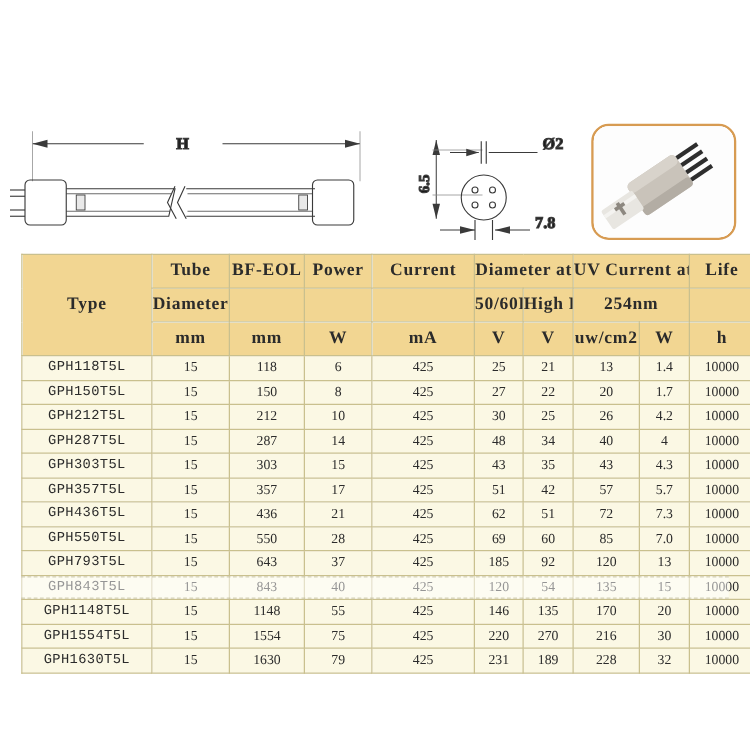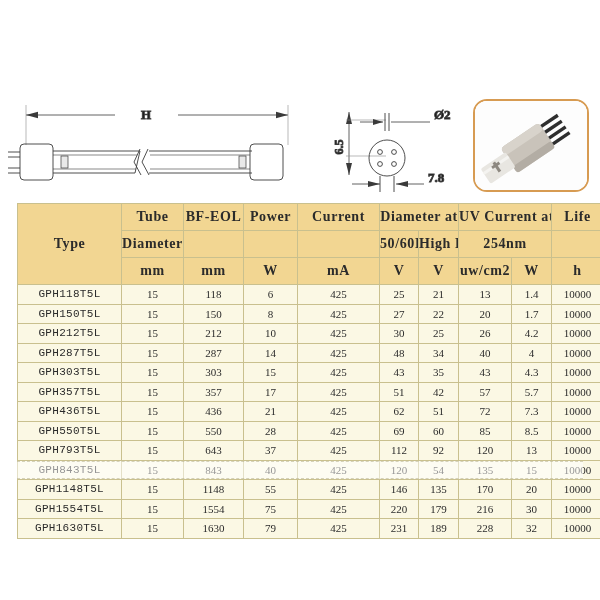--- a/index.html
+++ b/index.html
@@ -348,30 +348,30 @@
         </tr>
         <tr>
           <td class="type-cell">GPH550T5L</td>
           <td>15</td>
           <td>550</td>
           <td>28</td>
           <td>425</td>
           <td>69</td>
           <td>60</td>
           <td>85</td>
-          <td>8.5</td>
+          <td>7.0</td>
           <td>10000</td>
         </tr>
         <tr>
           <td class="type-cell">GPH793T5L</td>
           <td>15</td>
           <td>643</td>
           <td>37</td>
           <td>425</td>
-          <td>112</td>
+          <td>185</td>
           <td>92</td>
           <td>120</td>
           <td>13</td>
           <td>10000</td>
         </tr>
         <tr>
           <td class="type-cell">GPH843T5L</td>
           <td>15</td>
           <td>843</td>
           <td>40</td>
@@ -394,21 +394,21 @@
           <td>20</td>
           <td>10000</td>
         </tr>
         <tr>
           <td class="type-cell">GPH1554T5L</td>
           <td>15</td>
           <td>1554</td>
           <td>75</td>
           <td>425</td>
           <td>220</td>
-          <td>179</td>
+          <td>270</td>
           <td>216</td>
           <td>30</td>
           <td>10000</td>
         </tr>
         <tr>
           <td class="type-cell">GPH1630T5L</td>
           <td>15</td>
           <td>1630</td>
           <td>79</td>
           <td>425</td>

